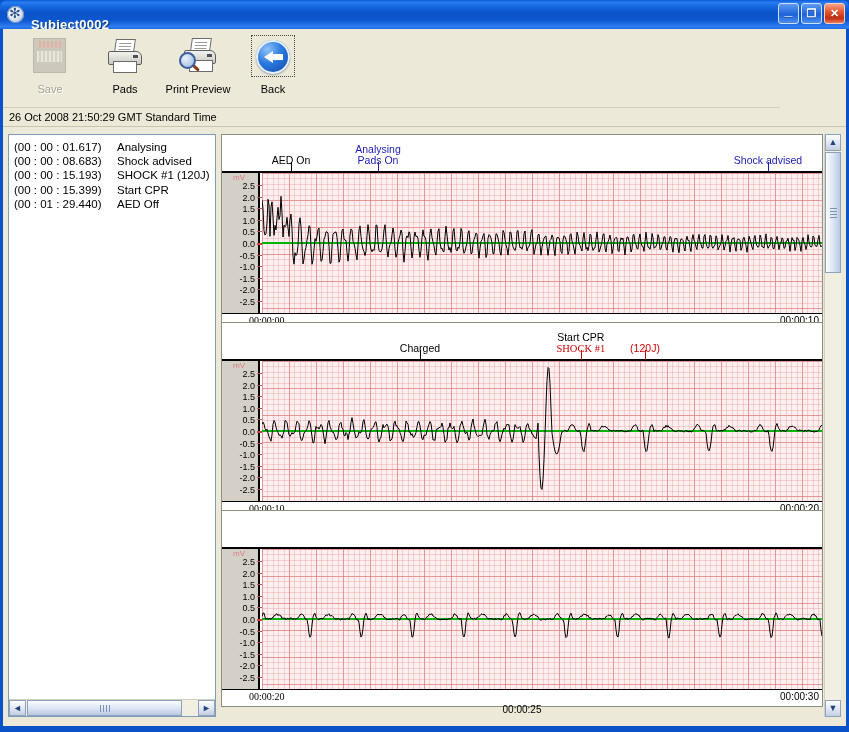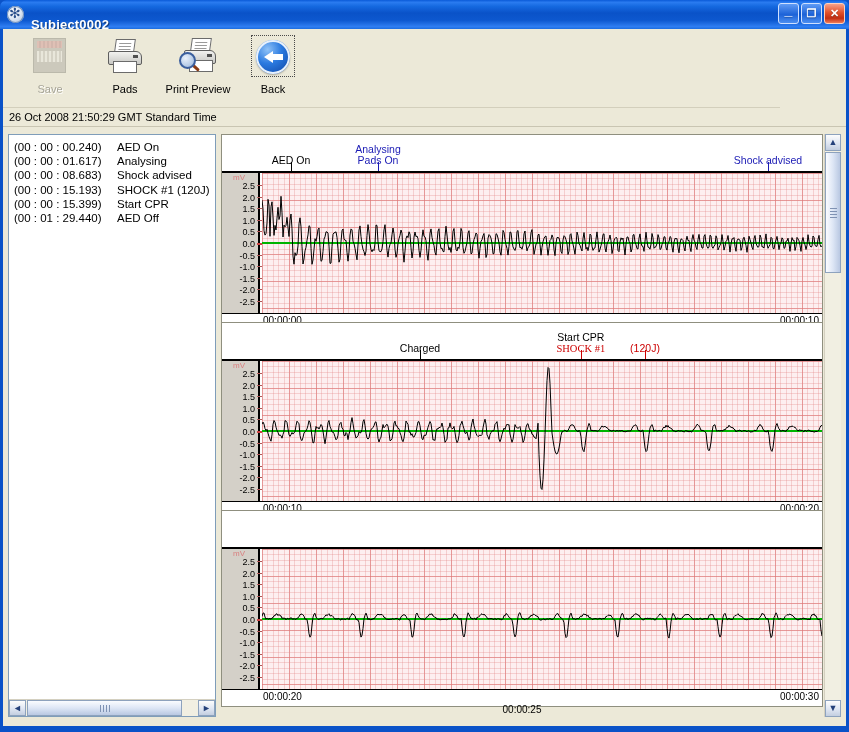--- a/index.html
+++ b/index.html
@@ -396,21 +396,21 @@
     background: #ffffff;
     border-top: 1px solid #000;
   }
   .xlabel {
     position: absolute;
     top: 1px;
     font-size: 10px;
     color: #000;
     white-space: nowrap;
   }
-  .xlabel.start { left: 41px; }
+  .xlabel.start { left: 27px; font-family: Liberation Serif, serif; }
   .xlabel.mid   { left: 50%; transform: translateX(-50%); margin-top: 13px; }
   .xlabel.end   { right: 3px; }
 
   
   .vscroll {
     position: absolute;
     right: 0; top: 0;
     width: 17px; height: 583px;
     background: #f1efe2;
     border-left: 1px solid #d4d0c0;
@@ -518,21 +518,20 @@
           <div class="ico-back"></div>
         </div>
         <div class="tb-label">Back</div>
       </div>
     </div>
 
     <div class="timestamp">26 Oct 2008 21:50:29 GMT Standard Time</div>
 
     <div class="events-panel">
       <div class="events-list" id="events-list">
-          <div class="event-row"><span class="tm">(00 : 00 : 00.240)</span><span>AED On</span></div>
           <div class="event-row"><span class="tm">(00 : 00 : 01.617)</span><span>Analysing</span></div>
           <div class="event-row"><span class="tm">(00 : 00 : 08.683)</span><span>Shock advised</span></div>
           <div class="event-row"><span class="tm">(00 : 00 : 15.193)</span><span>SHOCK #1 (120J)</span></div>
           <div class="event-row"><span class="tm">(00 : 00 : 15.399)</span><span>Start CPR</span></div>
           <div class="event-row"><span class="tm">(00 : 01 : 29.440)</span><span>AED Off</span></div>
         </div>
       <div class="hscroll">
         <div class="sb-arrow left">◄</div>
         <div class="hthumb"></div>
         <div class="sb-arrow right">►</div>

